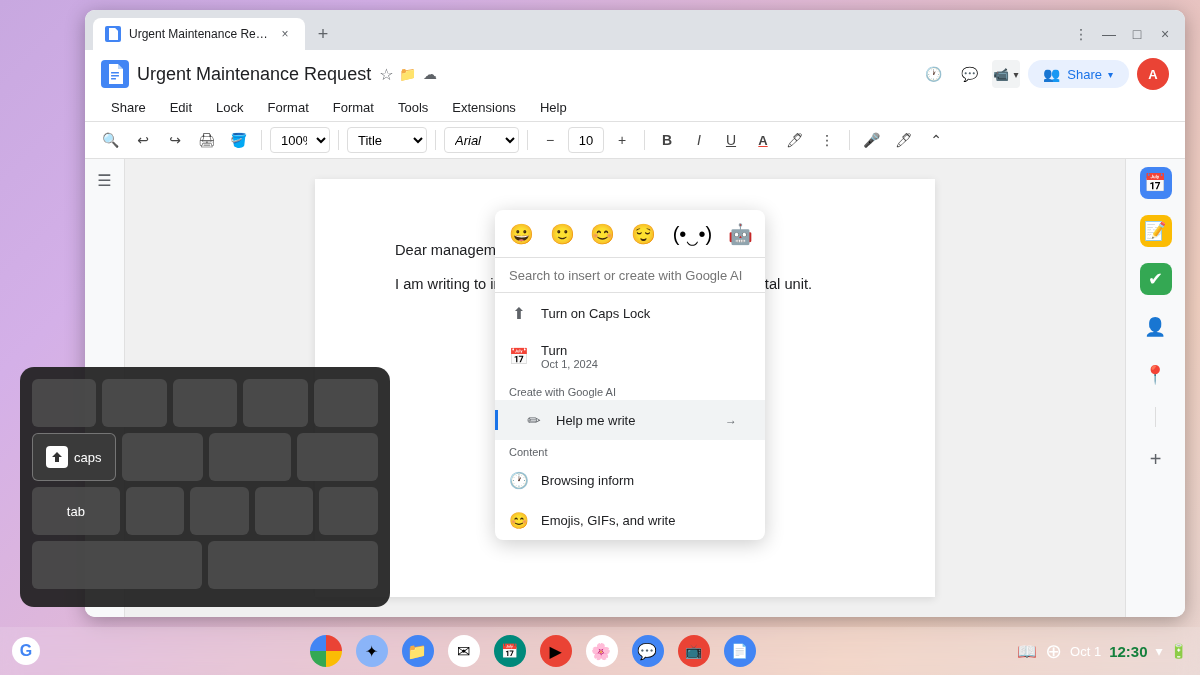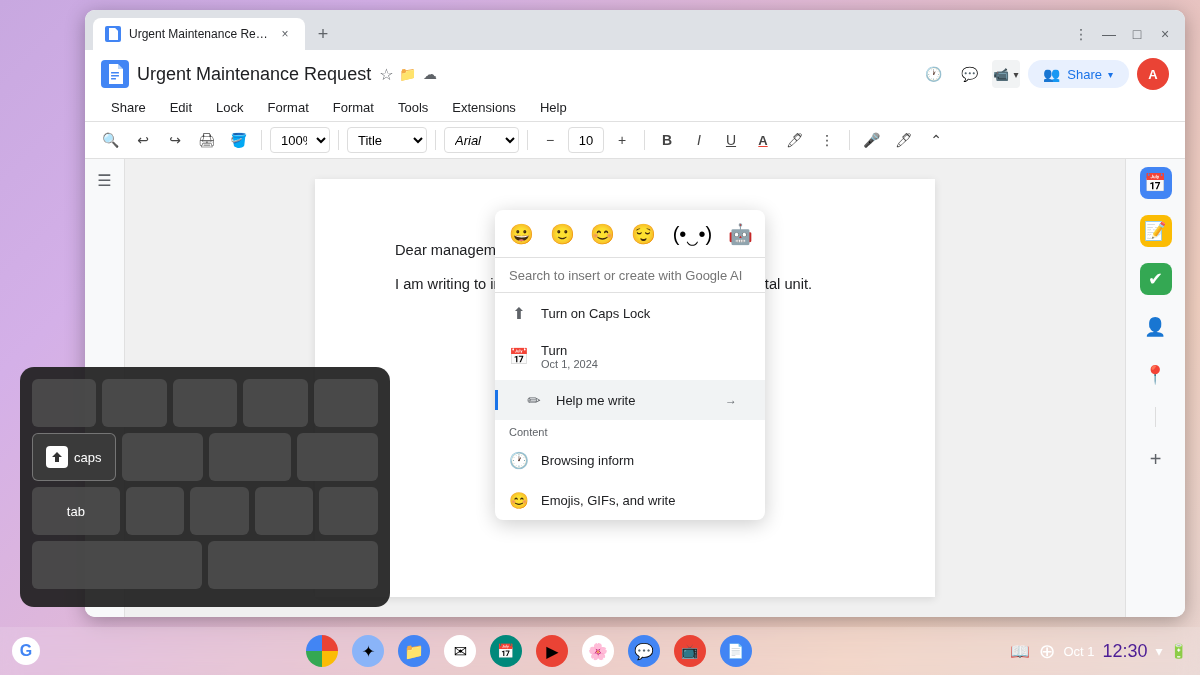--- a/index.html
+++ b/index.html
@@ -61,23 +61,23 @@
       cursor: pointer;
     }
     .taskbar-right {
       display: flex;
       align-items: center;
       gap: 8px;
       font-size: 12px;
       color: white;
     }
     .taskbar-time {
-      font-size: 18px;
-      font-weight: 400;
-      color: #4c1d95;
+      font-size: 15px;
+      font-weight: 700;
+      color: #15803d;
     }
 
     
     .browser-window {
       position: absolute;
       top: 10px;
       left: 85px;
       right: 15px;
       bottom: 58px;
       background: #fff;
@@ -605,20 +605,21 @@
         </div>
 
         <div class="popup-item">
           <div class="popup-item-icon">📅</div>
           <div>
             <div>Turn</div>
             <div class="popup-item-sub">Oct 1, 2024</div>
           </div>
         </div>
 
+        <div class="popup-section-label">Create with Google AI</div>
 
         <div class="popup-item popup-item-active" style="display:flex;padding-left:0;">
           <div class="vertical-bar"></div>
           <div style="display:flex;align-items:center;gap:12px;padding:0 14px;flex:1;">
             <div class="popup-item-icon">✏</div>
             <span>Help me write</span>
             <span class="popup-item-arrow">→</span>
           </div>
         </div>
 

